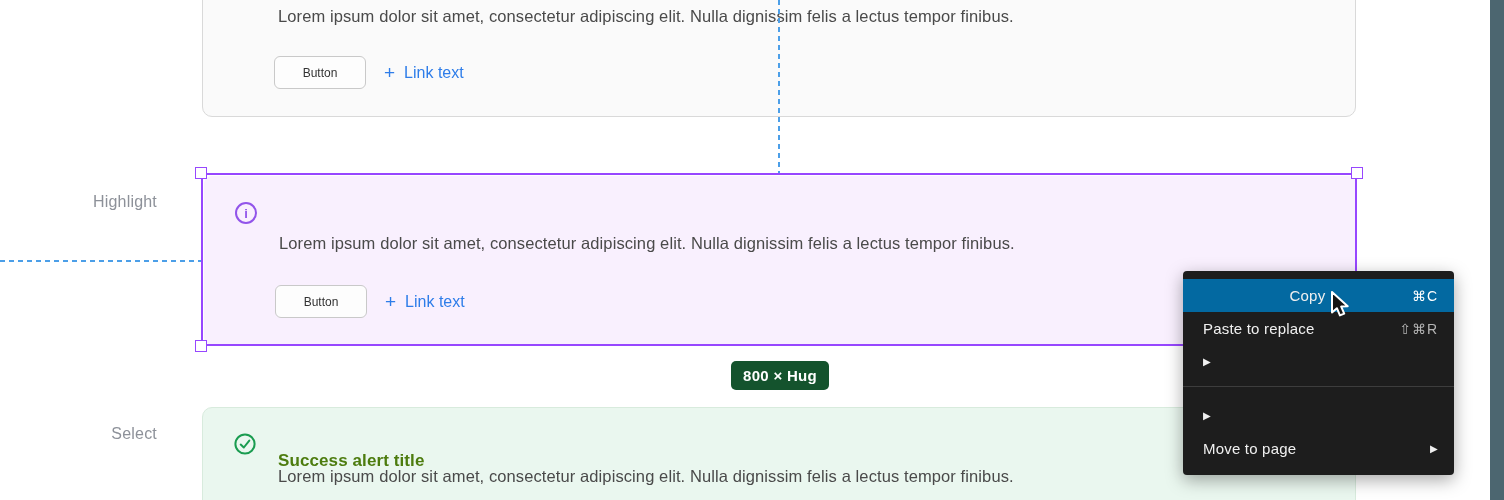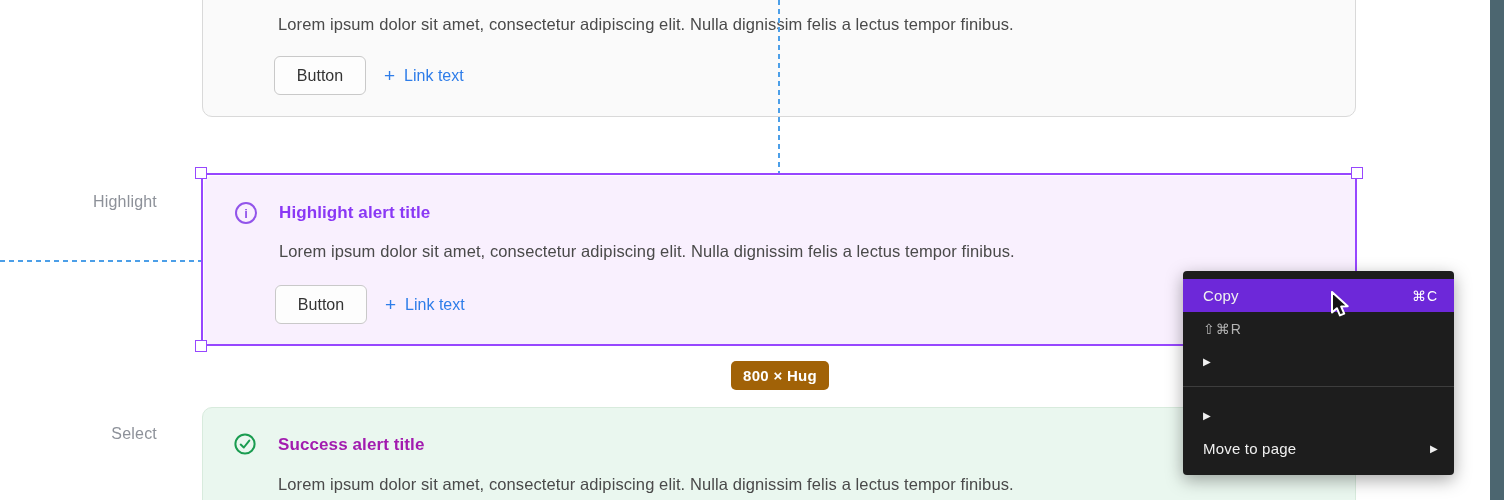--- a/index.html
+++ b/index.html
@@ -18,38 +18,38 @@
   .card-highlight {
     left:204px; top:176px; width:1152px; height:169px;
     background:#f9f0fe; border-radius:8px;
   }
   .card-success {
     top:407px; height:170px; background:#eaf7ef;
     border:1px solid #d8ebdd; border-radius:10px;
   }
   .card-body-text {
     position:absolute; left:75px; font-size:16.5px; color:#4a4a4a;
-    white-space:nowrap; letter-spacing:.1px;margin-top:8px;
+    white-space:nowrap; letter-spacing:.1px;
   }
   .card-title {
     position:absolute; left:75px; font-size:17px; font-weight:700;
     white-space:nowrap; letter-spacing:.1px;
   }
   .title-purple { color:#8a38f5; }
-  .title-green  { color:#a21caf; }
+  .title-green  { color:#4d7c0f;margin-top:16px; }
   .alert-icon { position:absolute; left:31px; width:22px; height:22px; }
   .info-circle {
     width:22px; height:22px; border:2px solid #9254ea; border-radius:50%;
     color:#9254ea; font-size:13px; font-weight:700;
     display:flex; align-items:center; justify-content:center;
   }
   .btn-row { position:absolute; left:71px; display:flex; align-items:center; }
   .btn {
-    width:92px; height:39px; background:#fdfdfd; border:1px solid #c9c9c9;
-    border-radius:6px; font-size:16px; color:#333333;
+    width:92px; height:33px; background:#fdfdfd; border:1px solid #c9c9c9;
+    border-radius:6px; font-size:12px; color:#333333;
     display:flex; align-items:center; justify-content:center;
     font-family:"Liberation Sans", sans-serif;
   }
   .link {
     margin-left:18px; display:flex; align-items:center; color:#2e7de9;
     font-size:16px; cursor:default; white-space:nowrap;
   }
   .link .plus { font-size:19px; margin-right:9px; font-weight:400; }
   
   .guide-v {
@@ -67,21 +67,21 @@
   .handle {
     position:absolute; width:12px; height:12px; background:#ffffff;
     border:1.5px solid #9747ff;
   }
   .handle.tl { left:-8px;  top:-8px; }
   .handle.tr { right:-8px; top:-8px; }
   .handle.bl { left:-8px;  bottom:-8px; }
   .handle.br { right:-8px; bottom:-8px; }
   .size-badge {
     position:absolute; left:731px; top:361px; height:29px; padding:0 12px;
-    background:#a16207; border-radius:5px; color:#ffffff; font-size:15px;
+    background:#14532d; border-radius:5px; color:#ffffff; font-size:15px;
     font-weight:700; display:flex; align-items:center; letter-spacing:.3px;
     z-index:15;
   }
   
   .section-label {
     position:absolute; left:0; width:157px; text-align:right;
     font-size:16px; color:#8d9199; letter-spacing:.2px;
   }
   .lbl-highlight { top:193px; }
   .lbl-success  { top:425px; }
@@ -89,21 +89,21 @@
   .menu {
     position:absolute; left:1183px; top:271px; width:271px; z-index:40;
     background:#1d1d1d; border-radius:4px; padding:8px 0 10px 0;
     box-shadow:0 5px 17px rgba(0,0,0,.35);
   }
   .menu-row {
     height:33px; display:flex; align-items:center; padding:0 16px 0 20px;
     font-size:15px; color:#f0f0f0; letter-spacing:.2px;
   }
   .menu-row .menu-label { flex:1 1 auto; }
-  .menu-row.highlighted { background:#6d28d9; }
+  .menu-row.highlighted { background:#0369a1;text-align:center; }
   .menu-shortcut { color:#b4b4b4; font-size:14px; letter-spacing:1px; }
   .menu-row.highlighted .menu-shortcut { color:#ffffff; }
   .submenu-arrow { color:#f0f0f0; font-size:10px; }
   .menu-divider { height:1px; background:#3d3d3d; margin:8px 0 12px 0; }
   
   .side-strip {
     position:absolute; left:1490px; top:0; width:14px; height:500px;
     background:#4c6670; z-index:50;
   }
   .cursor { position:absolute; left:1330px; top:291px; z-index:60; }
@@ -129,21 +129,20 @@
 
   <div class="section-label lbl-highlight">Highlight</div>
   <div class="section-label lbl-success">Select</div>
 
   <div class="card-highlight" style="position:absolute;">
     <div class="alert-icon" style="top:26px;">
       <div class="info-circle">
           <span>i</span>
         </div>
     </div>
-    <div class="card-title title-purple" style="top:27px;">Highlight alert title</div>
     <div class="card-body-text" style="top:58px;">Lorem ipsum dolor sit amet, consectetur adipiscing elit. Nulla dignissim felis a lectus tempor finibus.</div>
     <div class="btn-row" style="top:109px;">
       <div class="btn">Button</div>
       <div class="link">
         <span class="plus">+</span>
         <span>Link text</span>
       </div>
     </div>
   </div>
 
@@ -166,20 +165,21 @@
     <div class="card-title title-green" style="top:27px;">Success alert title</div>
     <div class="card-body-text" style="top:59px;">Lorem ipsum dolor sit amet, consectetur adipiscing elit. Nulla dignissim felis a lectus tempor finibus.</div>
   </div>
 
   <div class="menu">
     <div class="menu-row highlighted">
       <span class="menu-label">Copy</span>
       <span class="menu-shortcut">⌘C</span>
     </div>
     <div class="menu-row">
+      <span class="menu-label">Paste to replace</span>
       <span class="menu-shortcut">⇧⌘R</span>
     </div>
     <div class="menu-row">
       <span class="submenu-arrow">▶</span>
     </div>
     <div class="menu-divider"></div>
     <div class="menu-row">
       <span class="submenu-arrow">▶</span>
     </div>
     <div class="menu-row">

